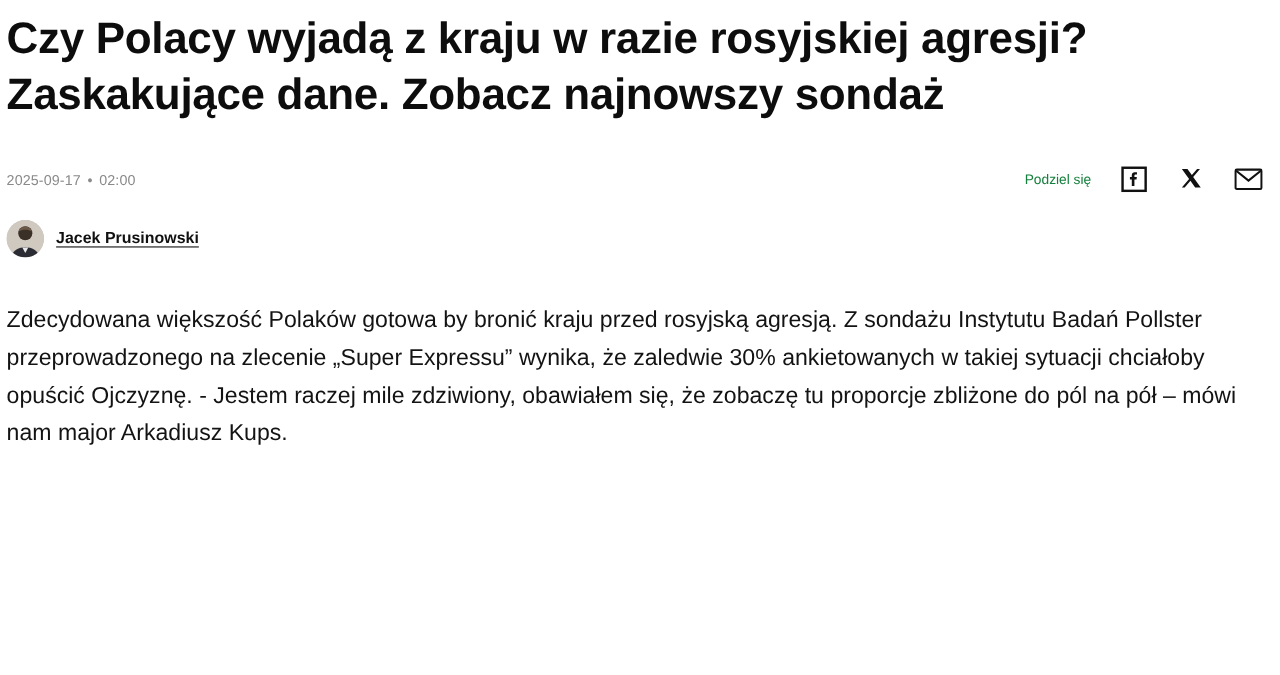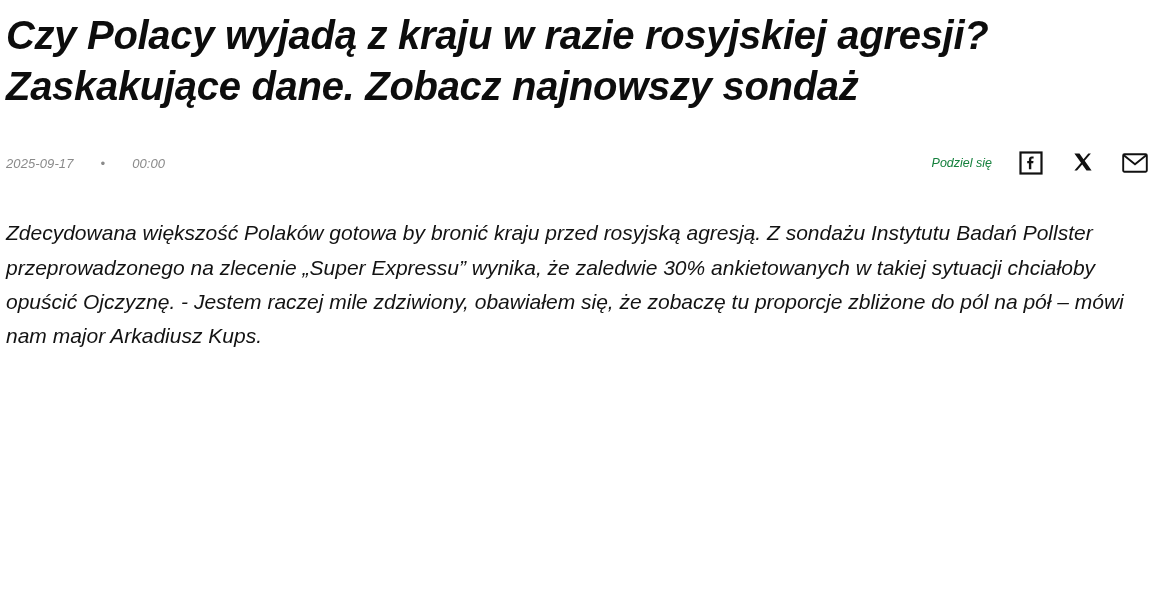--- a/index.html
+++ b/index.html
@@ -13,41 +13,40 @@
     font-family: "Liberation Sans", sans-serif;
     color: #111111;
     overflow: hidden;
   }
   .page {
     box-sizing: border-box;
     width: 1164px;
     height: 602px;
     padding: 10px 16px 12px 6px;
     position: relative;
-    font-style: italic;
   }
   .headline {
     font-size: 40px;
     line-height: 1.28;
     font-weight: 700;
     letter-spacing: -0.3px;
     color: #0d0d0d;
     margin: 0;
     max-width: 1090px;
   }
   .meta-row {
     margin-top: 38px;
     display: flex;
     align-items: center;
     justify-content: space-between;
   }
   .date-block {
     display: flex;
     align-items: center;
-    gap: 27px;
+    gap: 6px;
     font-size: 13px;
     color: #8a8a8a;
     letter-spacing: 0.1px;
   }
   .date-sep {
     font-size: 13px;
     color: #8a8a8a;
   }
   .share-block {
     display: flex;
@@ -106,21 +105,21 @@
 <body>
 
 <div class="page">
 
   <h1 class="headline">Czy Polacy wyjadą z kraju w razie rosyjskiej agresji? Zaskakujące dane. Zobacz najnowszy sondaż</h1>
 
   <div class="meta-row">
     <div class="date-block">
       <span>2025-09-17</span>
       <span class="date-sep">•</span>
-      <span>00:00</span>
+      <span>02:00</span>
     </div>
 
     <div class="share-block">
       <span class="share-label">Podziel się</span>
 
       <span class="share-icon">
         <svg width="24" height="24" viewBox="0 0 24 24" aria-hidden="true">
           <rect x="1.5" y="1.5" width="21" height="21" fill="none" stroke="#111111" stroke-width="2.2"></rect>
           <path d="M14.6 7.6h-1.3c-0.7 0-1.0 0.4-1.0 1.0v1.3h2.2l-0.3 2.3h-1.9v6.0h-2.4v-6.0H8.2v-2.3h1.7V8.4c0-1.9 1.1-2.9 2.8-2.9h1.9z" fill="#111111"></path>
         </svg>
@@ -134,16 +133,28 @@
 
       <span class="share-icon">
         <svg width="26" height="22" viewBox="0 0 26 22" aria-hidden="true">
           <rect x="1.2" y="2.2" width="23.6" height="17.6" rx="1.2" fill="none" stroke="#111111" stroke-width="1.9"></rect>
           <path d="M1.8 3.2 L13 12.2 L24.2 3.2" fill="none" stroke="#111111" stroke-width="1.9"></path>
         </svg>
       </span>
     </div>
   </div>
 
+  <div class="author-row">
+    <span class="avatar">
+      <svg width="34" height="34" viewBox="0 0 34 34" aria-hidden="true">
+        <rect width="34" height="34" fill="#cfc9c0"></rect>
+        <circle cx="17" cy="12" r="6.4" fill="#3a3027"></circle>
+        <path d="M17 6.2c3.2 0 5.6 1.8 5.9 4.3-1.6-1.1-3.6-1.6-5.9-1.6s-4.3 0.5-5.9 1.6c0.3-2.5 2.7-4.3 5.9-4.3z" fill="#6b5a48"></path>
+        <path d="M4 34c1.2-6.2 6.6-9.2 13-9.2S28.8 27.8 30 34z" fill="#2b2b33"></path>
+        <path d="M14.3 24.9h5.4l-2.7 5.2z" fill="#e9e9ec"></path>
+      </svg>
+    </span>
+    <span class="author-name">Jacek Prusinowski</span>
+  </div>
 
   <p class="lead">Zdecydowana większość Polaków gotowa by bronić kraju przed rosyjską agresją. Z sondażu Instytutu Badań Pollster przeprowadzonego na zlecenie „Super Expressu” wynika, że zaledwie 30% ankietowanych w takiej sytuacji chciałoby opuścić Ojczyznę. - Jestem raczej mile zdziwiony, obawiałem się, że zobaczę tu proporcje zbliżone do pól na pół – mówi nam major Arkadiusz Kups.</p>
 
 </div>
 
 </body></html>

